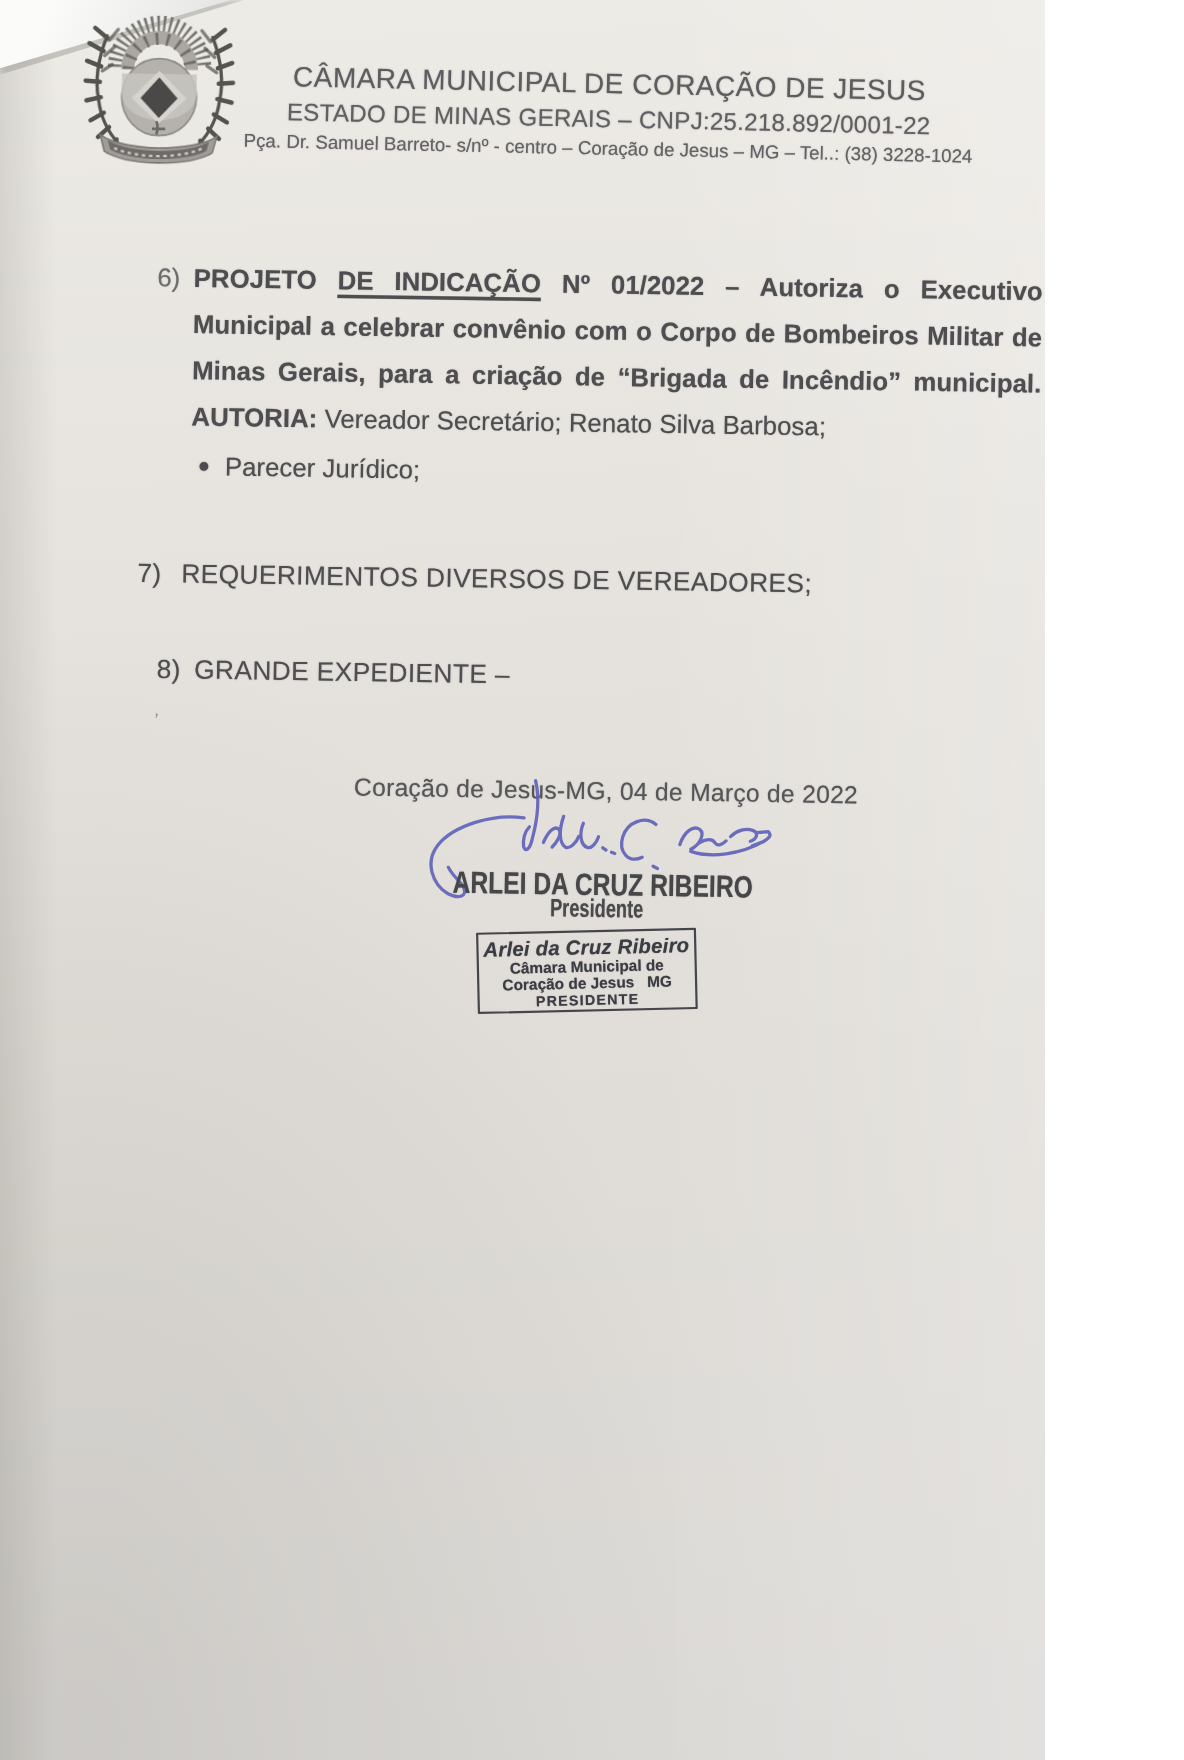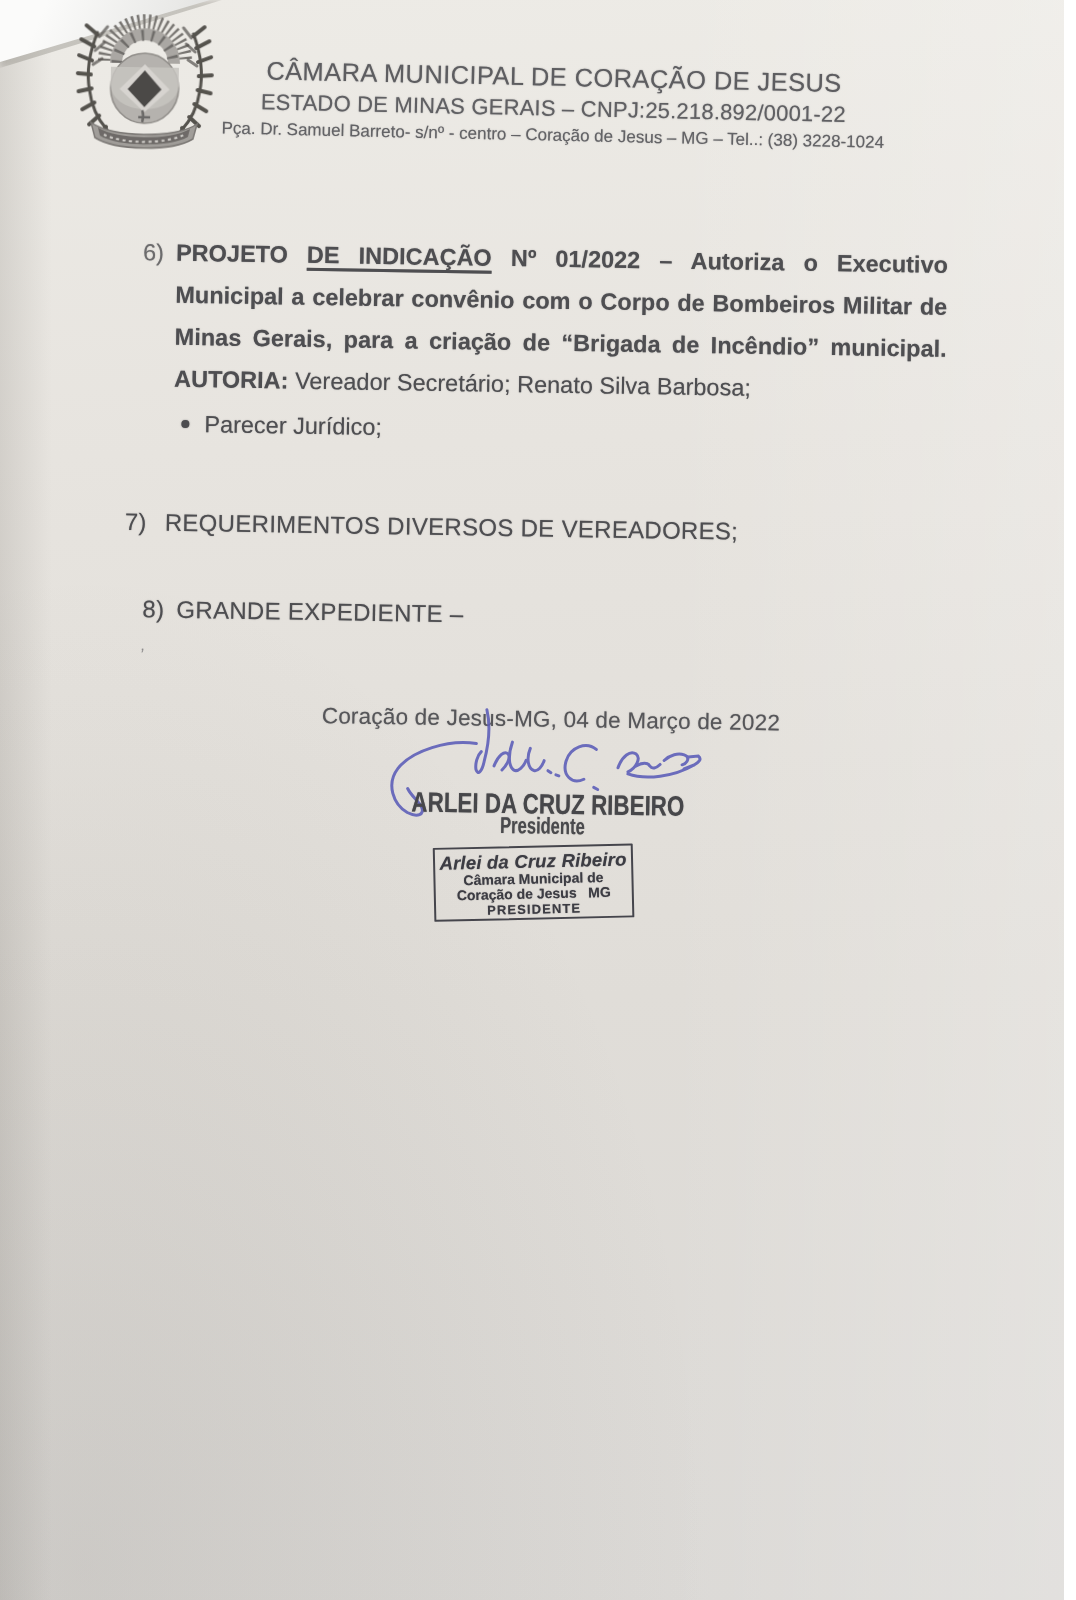--- a/index.html
+++ b/index.html
@@ -1,19 +1,19 @@
 <!DOCTYPE html>
 <html><head>
 <meta charset="utf-8">
 <style>
   html,body{margin:0;padding:0;}
   body{width:1076px;height:1600px;font-family:"Liberation Sans",sans-serif;}
 
   
-  .photo{position:relative;width:1064px;height:1600px;overflow:hidden;
+  .photo{position:relative;width:950px;height:1600px;overflow:hidden;
     background:
       linear-gradient(270deg, rgba(255,255,255,.20), rgba(255,255,255,0) 38%),
       linear-gradient(90deg, rgba(104,99,92,.16), rgba(104,99,92,0) 52px),
       radial-gradient(ellipse at 8% 98%, rgba(110,105,98,.14), rgba(110,105,98,0) 45%),
       linear-gradient(178deg, #edebe6 0%, #e7e4df 28%, #e0ddd8 62%, #dbd9d6 100%);
   }
   .corner-wedge-shadow{position:absolute;left:0;top:0;width:222px;height:68px;
     clip-path:polygon(0 0,222px 0,0 68px);background:rgba(125,122,116,.35);filter:blur(3px);}
   .corner-wedge{position:absolute;left:0;top:0;width:210px;height:62px;
     clip-path:polygon(0 0,210px 0,0 62px);

